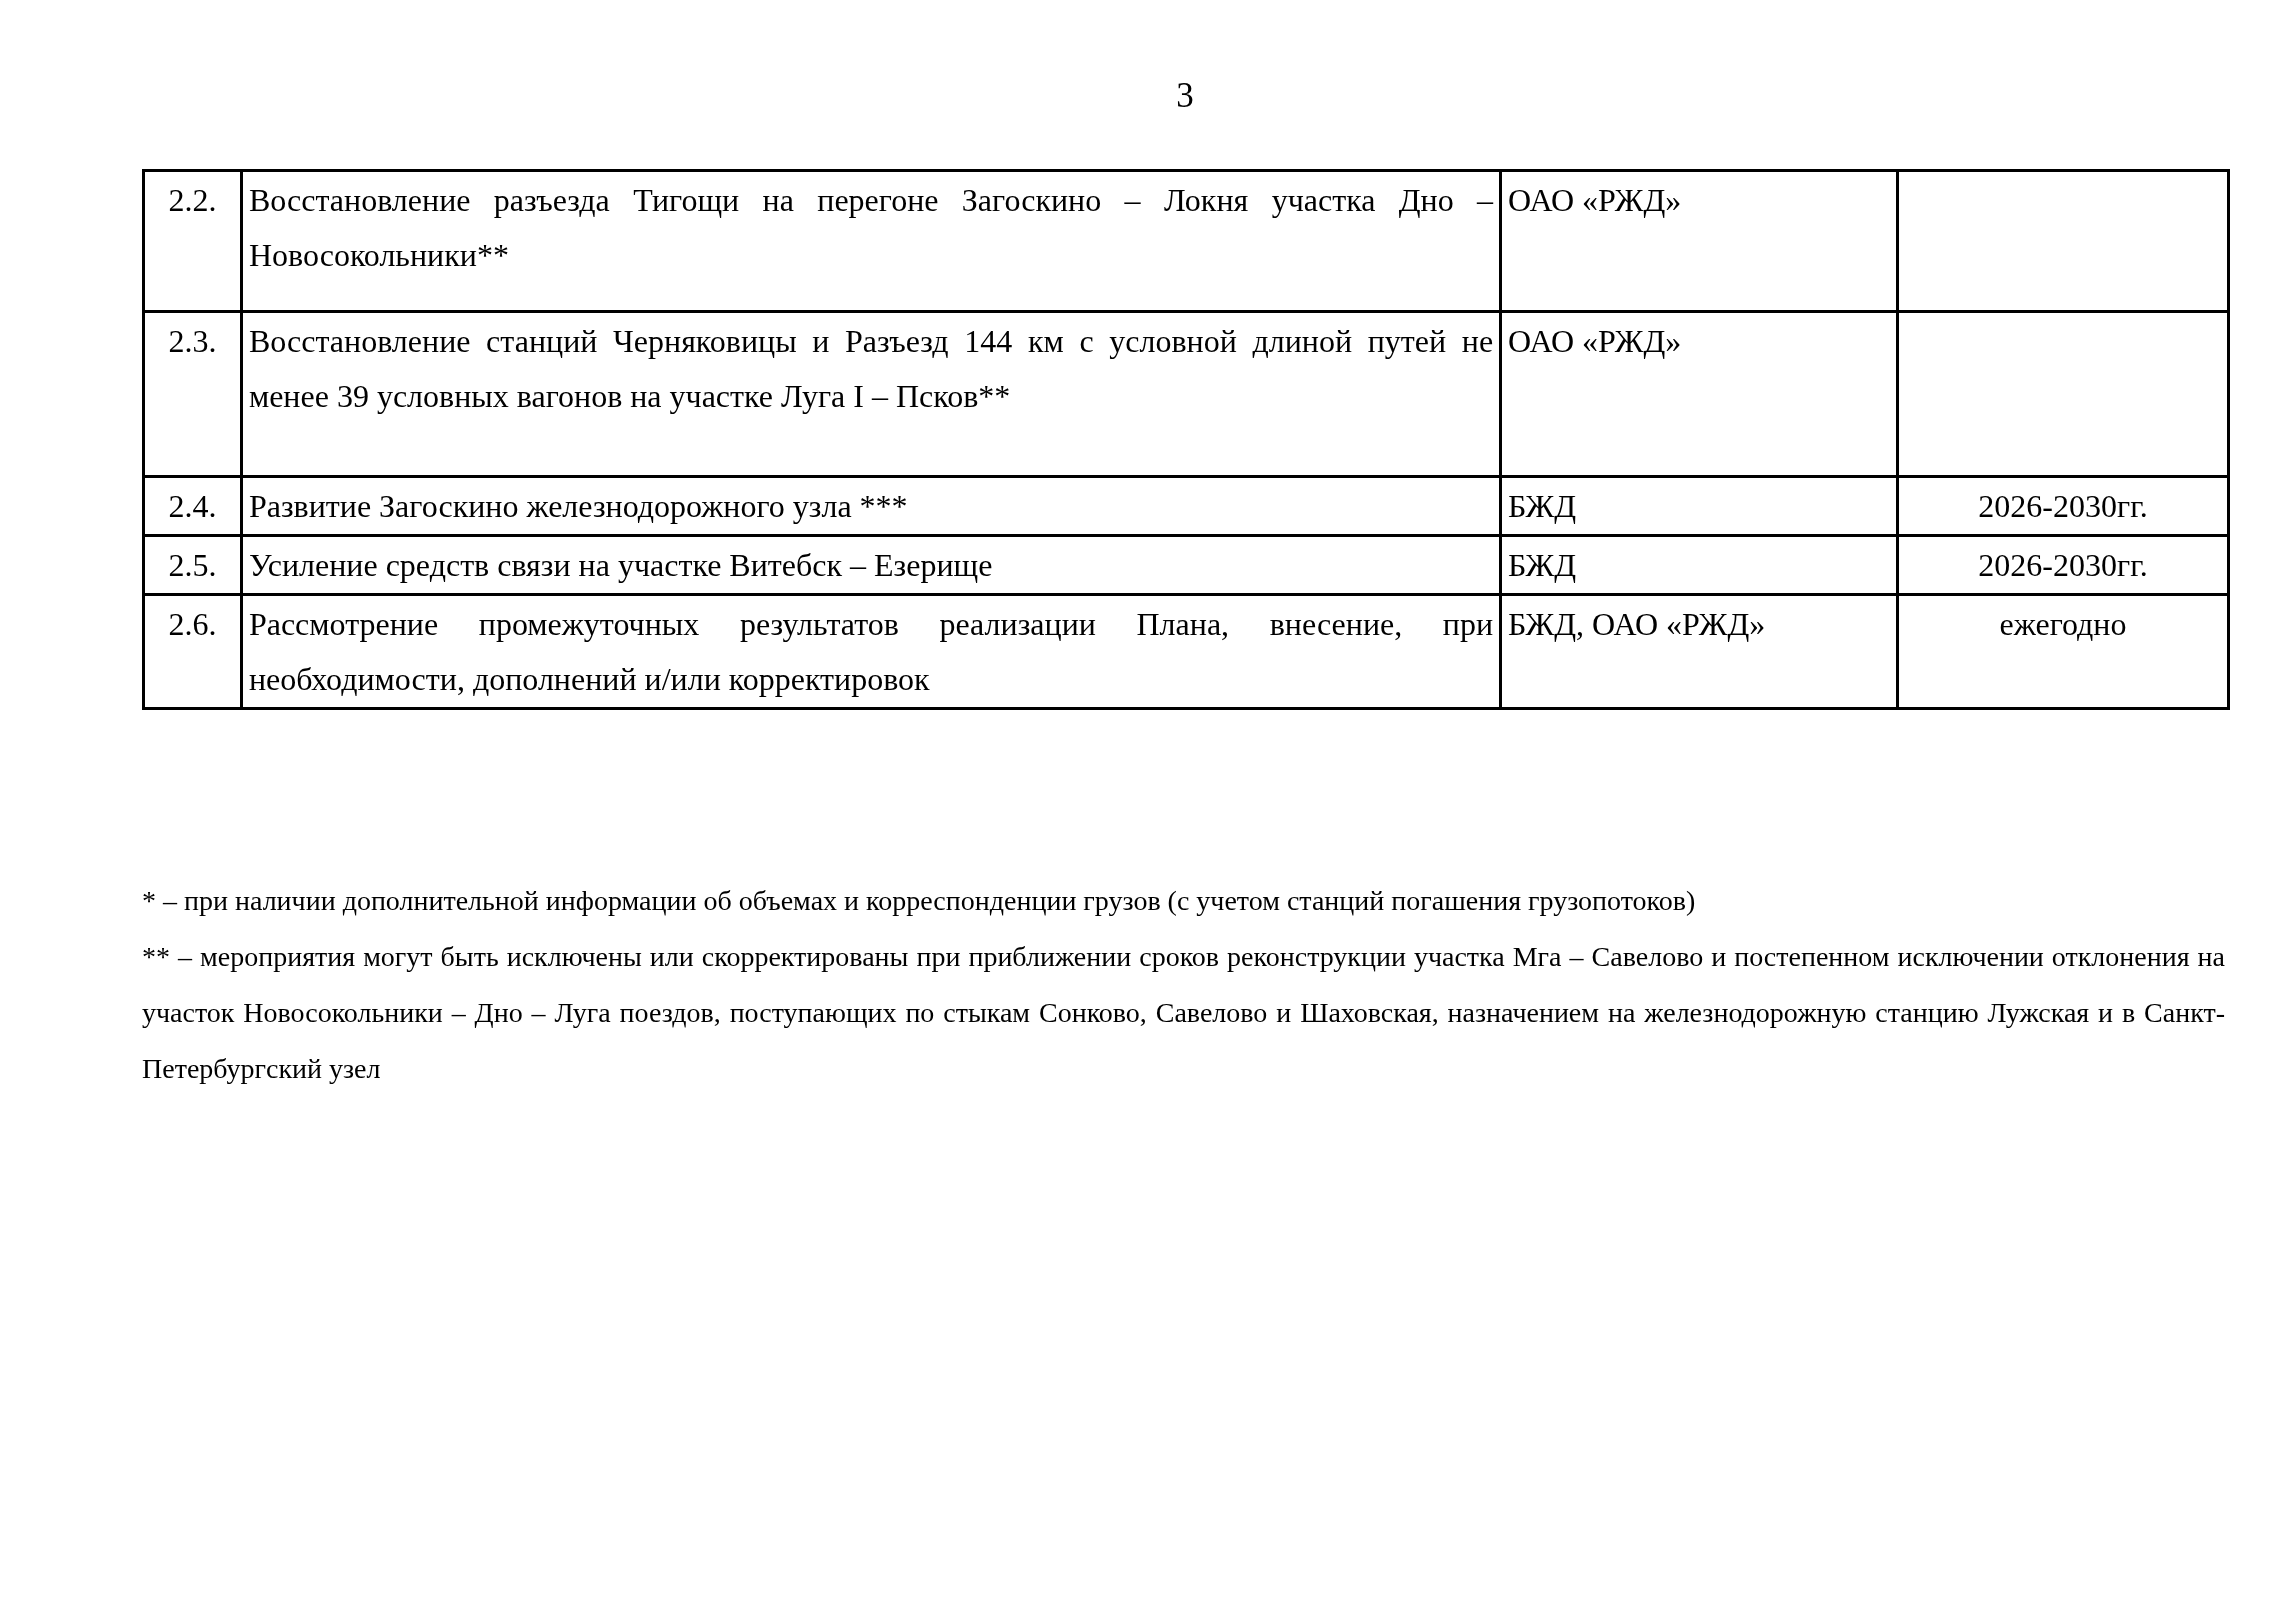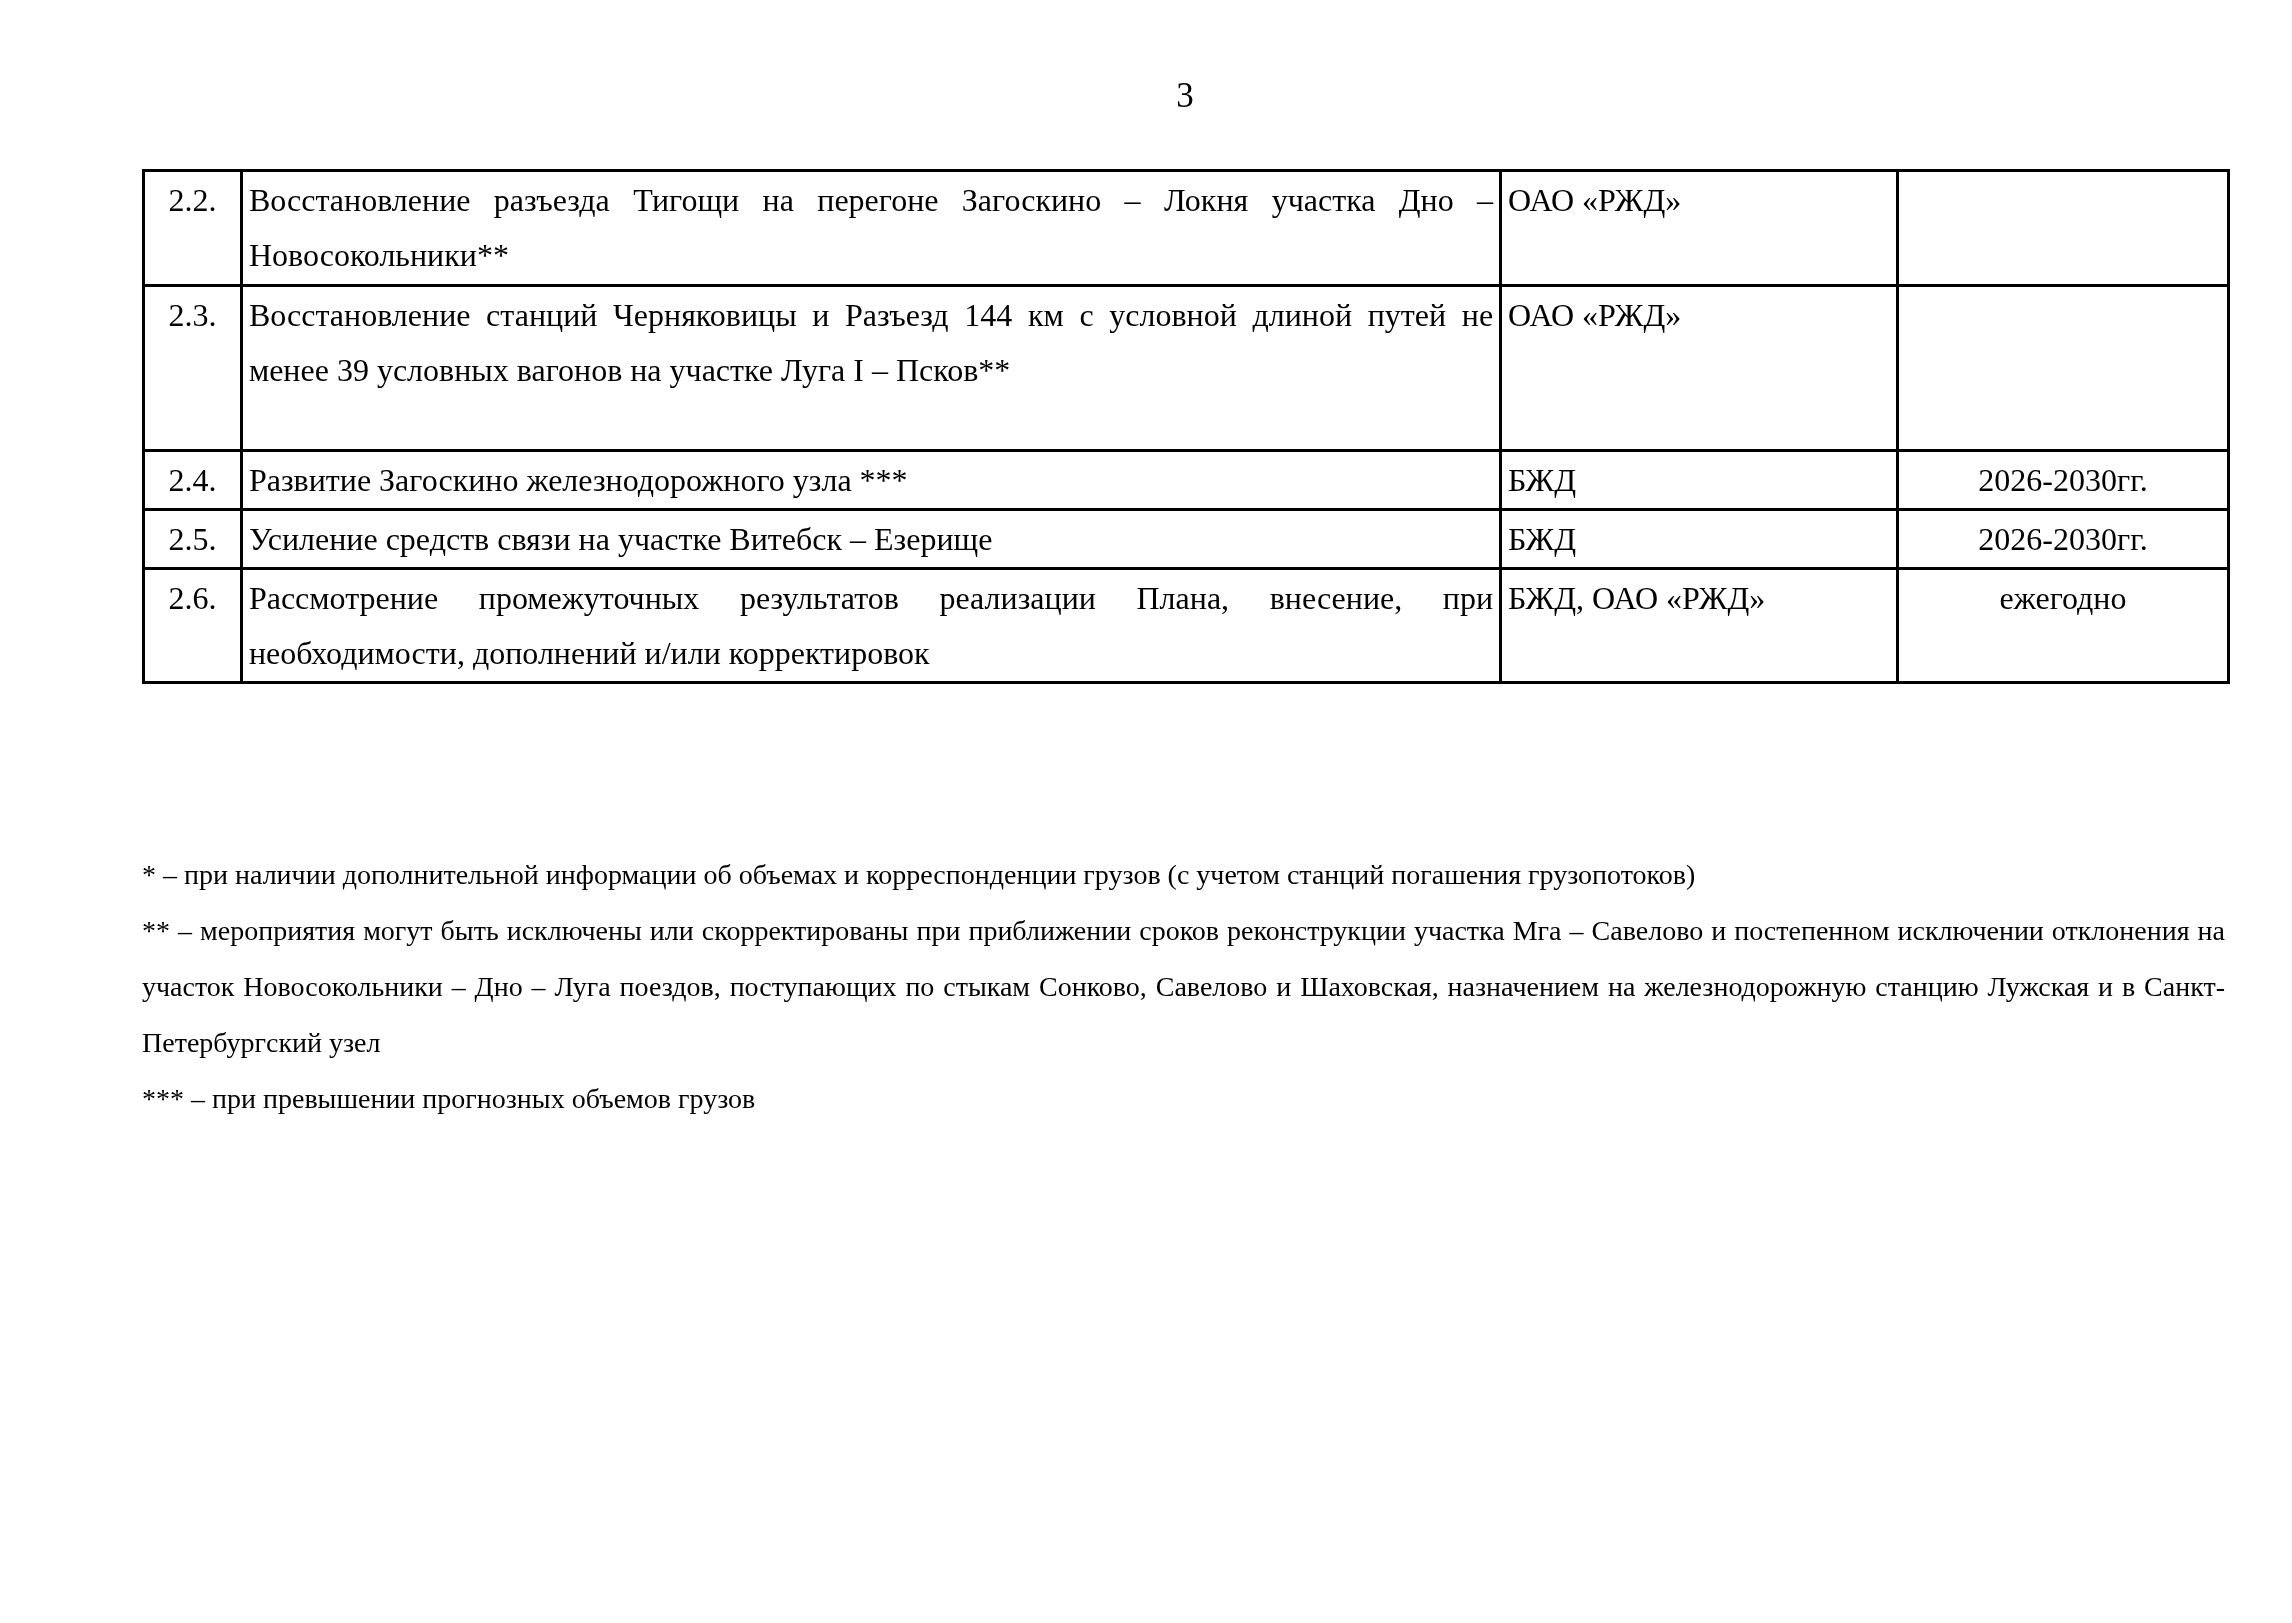--- a/index.html
+++ b/index.html
@@ -36,21 +36,21 @@
     border: 3.9px solid #000000;
     vertical-align: top;
     font-size: 32px;
     line-height: 55px;
     padding: 1px 5.9px 0 5.9px;
   }
   td.col-num   { width: 98px;  text-align: center; }
   td.col-desc  { width: 1259px; text-align: justify; padding-left: 13.7px; padding-right: 13.7px; }
   td.col-org   { width: 397px;  text-align: left; }
   td.col-dates { width: 331px;  text-align: center; }
-  tr.r-22 { height: 115px; }
+  tr.r-22 { height: 141px; }
   tr.r-23 { height: 165px; }
   tr.r-24 { height: 56px;  }
   tr.r-25 { height: 57px;  }
   tr.r-26 { height: 113px; }
   .footnotes {
     margin-top: 163px;
     width: 2083px;
     font-size: 28px;
     line-height: 56px;
     text-align: justify;
@@ -96,18 +96,17 @@
           <td class="col-desc">Рассмотрение промежуточных результатов реализации Плана, внесение, при необходимости, дополнений и/или корректировок</td>
           <td class="col-org">БЖД, ОАО «РЖД»</td>
           <td class="col-dates">ежегодно</td>
         </tr>
       </tbody>
     </table>
 
     <div class="footnotes">
       <p>* – при наличии дополнительной информации об объемах и корреспонденции грузов (с учетом станций погашения грузопотоков)</p>
       <p>** – мероприятия могут быть исключены или скорректированы при приближении сроков реконструкции участка Мга – Савелово и постепенном исключении отклонения на участок Новосокольники – Дно – Луга поездов, поступающих по стыкам Сонково, Савелово и Шаховская, назначением на железнодорожную станцию Лужская и в Санкт-Петербургский узел</p>
-      <p>*** – при превышении прогнозных объемов грузов</p>
     </div>
 
   </div>
 </div>
 
 
 </body></html>

